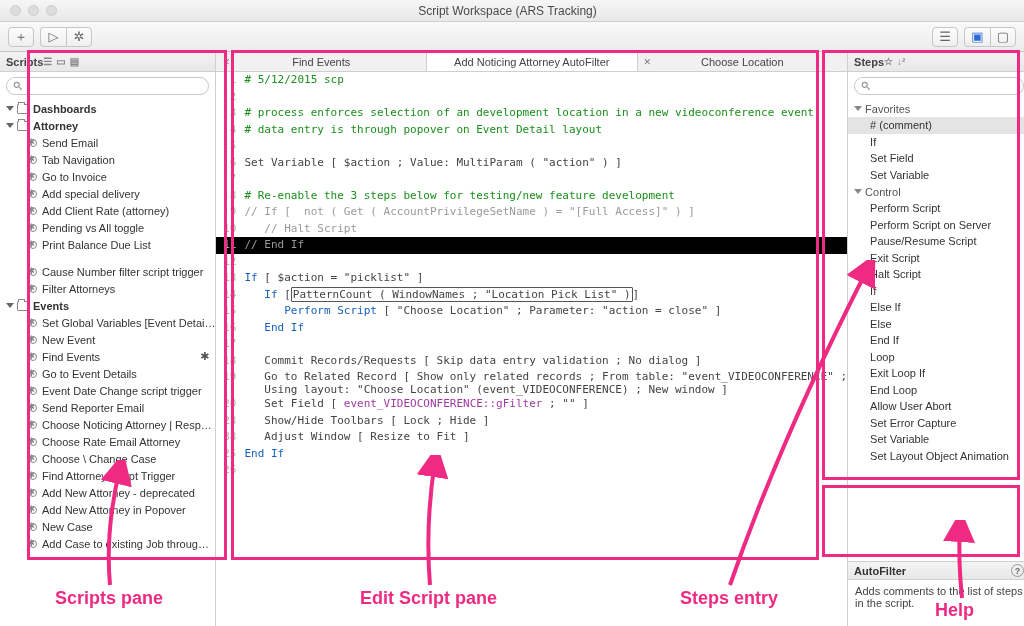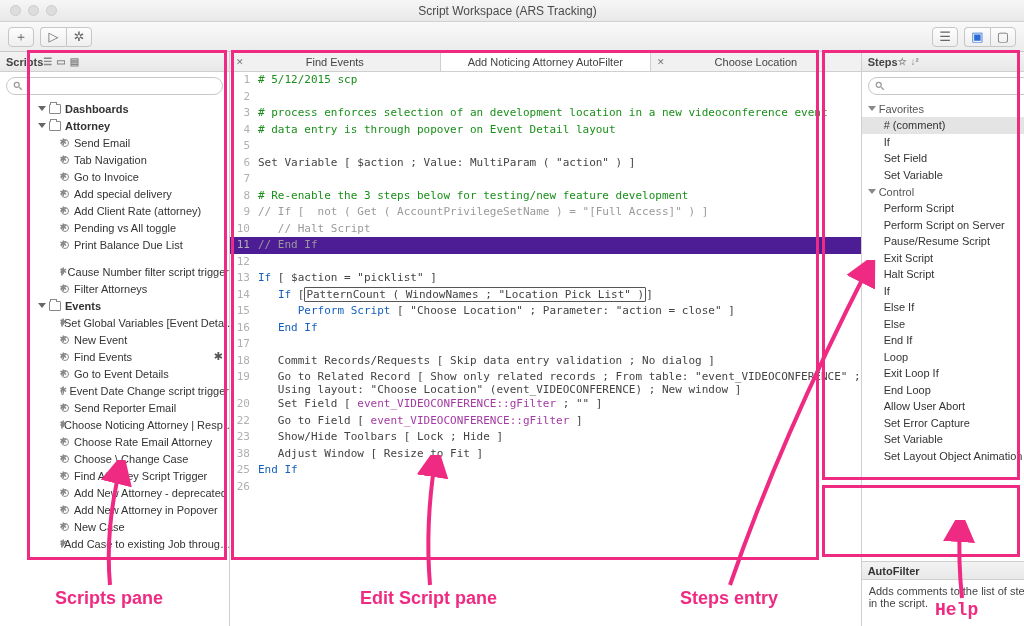--- a/index.html
+++ b/index.html
@@ -60,21 +60,21 @@
     display:flex; align-items:center; padding:0 6px; background:#fff;
   }
   .search svg { width:10px; height:10px; stroke:#999; fill:none; stroke-width:2;}
   .search input { border:none; outline:none; flex:1; font-size:11px; margin-left:4px;}
 
   
   .scripts-pane {
     width:230px; border-right:1px solid #cfcfcf; display:flex; flex-direction:column;
     position:relative;
   }
-  .tree { overflow:auto; flex:1; font-size:11px;margin-left:32px;}
+  .tree { overflow:auto; flex:1; font-size:11px;}
   .tree-item { display:flex; align-items:center; height:17px; padding-left:6px; color:#333; white-space:nowrap;}
   .tri { display:inline-block; width:0;height:0; border-left:4px solid transparent; border-right:4px solid transparent; border-top:5px solid #666; margin-right:3px; transform: translateY(0);}
   .folder-ic { width:12px; height:10px; display:inline-block; background:#fff; border:1px solid #888; border-radius:1px; margin-right:4px; position:relative;}
   .folder-ic::before{content:"";position:absolute;top:-3px;left:0;width:5px;height:2px;border:1px solid #888;border-bottom:none;background:#fff;}
   .folder-lbl { font-weight:bold;}
   .script-row { padding-left:28px; }
   .gear-ic { width:10px;height:10px; display:inline-block; margin-right:4px; position:relative;}
   .gear-ic::before{content:"";position:absolute;inset:1px; border:1px solid #888; border-radius:50%;}
   .gear-ic::after{content:"✱"; position:absolute; font-size:9px; color:#888; left:-0.5px; top:-1px;}
   .star-mark { margin-left:auto; padding-right:6px; color:#555; font-size:11px;}
@@ -88,21 +88,21 @@
   .tab.active { background:#fff; }
   .tab-close { position:absolute; left:6px; font-size:9px; color:#777;}
   .code { flex:1; overflow:auto; font-family: Menlo, Consolas, monospace; font-size:11px; color:#444; background:#fff;}
   .line { display:flex; min-height:16.5px; align-items:flex-start;}
   .gutter { width:28px; text-align:right; color:#b0b0b0; padding-right:8px; user-select:none; flex-shrink:0; padding-top:1px;}
   .code-txt { white-space:pre; padding-top:1px; flex:1;}
   .c-green{color:#1a8f1a;}
   .c-blue{color:#1560bd;}
   .c-gray{color:#9a9a9a;}
   .c-purple{color:#a33aa3;margin-top:44px;}
-  .hl{ background:#4c1d95;}
+  .hl{ background:#000000;}
   .boxed { border:1px solid #555; padding:0 1px; border-radius:1px;}
 
   
   .steps-pane { width:200px; display:flex; flex-direction:column;}
   .steps-list { overflow:auto; flex:1; font-size:11px;}
   .group { display:flex; align-items:center; height:17px; padding-left:6px; font-size:11px; color:#555;}
   .group .tri { border-top-color:#888;}
   .step-row { display:flex; align-items:center; height:16.5px; padding-left:22px; color:#333;}
   .step-row.sel { background:#e4e4e4;}
   .desc-pane { border-top:1px solid #cfcfcf;}
@@ -365,24 +365,20 @@
         <div class="line">
           <div class="gutter">19</div>
           <div class="code-txt">   Go to Related Record [ Show only related records ; From table: "event_VIDEOCONFERENCE" ;
    Using layout: "Choose Location" (event_VIDEOCONFERENCE) ; New window ]</div>
         </div>
         <div class="line">
           <div class="gutter">20</div>
           <div class="code-txt"><span>   Set Field [ </span><span class="c-purple">event_VIDEOCONFERENCE::gFilter</span><span> ; "" ]</span></div>
         </div>
         <div class="line">
-          <div class="gutter">22</div>
-          <div class="code-txt"><span>   Go to Field [ </span><span class="c-purple">event_VIDEOCONFERENCE::gFilter</span><span> ]</span></div>
-        </div>
-        <div class="line">
           <div class="gutter">23</div>
           <div class="code-txt">   Show/Hide Toolbars [ Lock ; Hide ]</div>
         </div>
         <div class="line">
           <div class="gutter">38</div>
           <div class="code-txt">   Adjust Window [ Resize to Fit ]</div>
         </div>
         <div class="line">
           <div class="gutter">25</div>
           <div class="code-txt"><span class="c-blue">End If</span></div>
@@ -490,21 +486,21 @@
 </div>
 
 <div class="hl-box" style="left:27px; top:50px; width:200px; height:510px;"></div>
 <div class="hl-box" style="left:231px; top:50px; width:588px; height:510px;"></div>
 <div class="hl-box" style="left:822px; top:50px; width:198px; height:430px;"></div>
 <div class="hl-box" style="left:822px; top:485px; width:198px; height:72px;"></div>
 
 <div class="ann-label" style="left:55px; top:588px;">Scripts pane</div>
 <div class="ann-label" style="left:360px; top:588px;">Edit Script pane</div>
 <div class="ann-label" style="left:680px; top:588px;">Steps entry</div>
-<div class="ann-label" style="left:935px; top:600px;font-family:Liberation Mono, monospace;">Help</div>
+<div class="ann-label" style="left:935px; top:600px;">Help</div>
 
 <svg class="arrow-svg" style="left:80px; top:460px;" width="60" height="130">
   <defs>
       <marker id="ah1" markerWidth="8" markerHeight="8" refX="4" refY="4" orient="auto">
         <path d="M0,0 L8,4 L0,8 z" fill="#ef2a82"></path>
       </marker>
     </defs>
   <path d="M30,125 Q25,70 40,8" stroke="#ef2a82" stroke-width="4" fill="none" marker-end="url(#ah1)"></path>
 </svg>
 <svg class="arrow-svg" style="left:395px; top:455px;" width="60" height="135">

